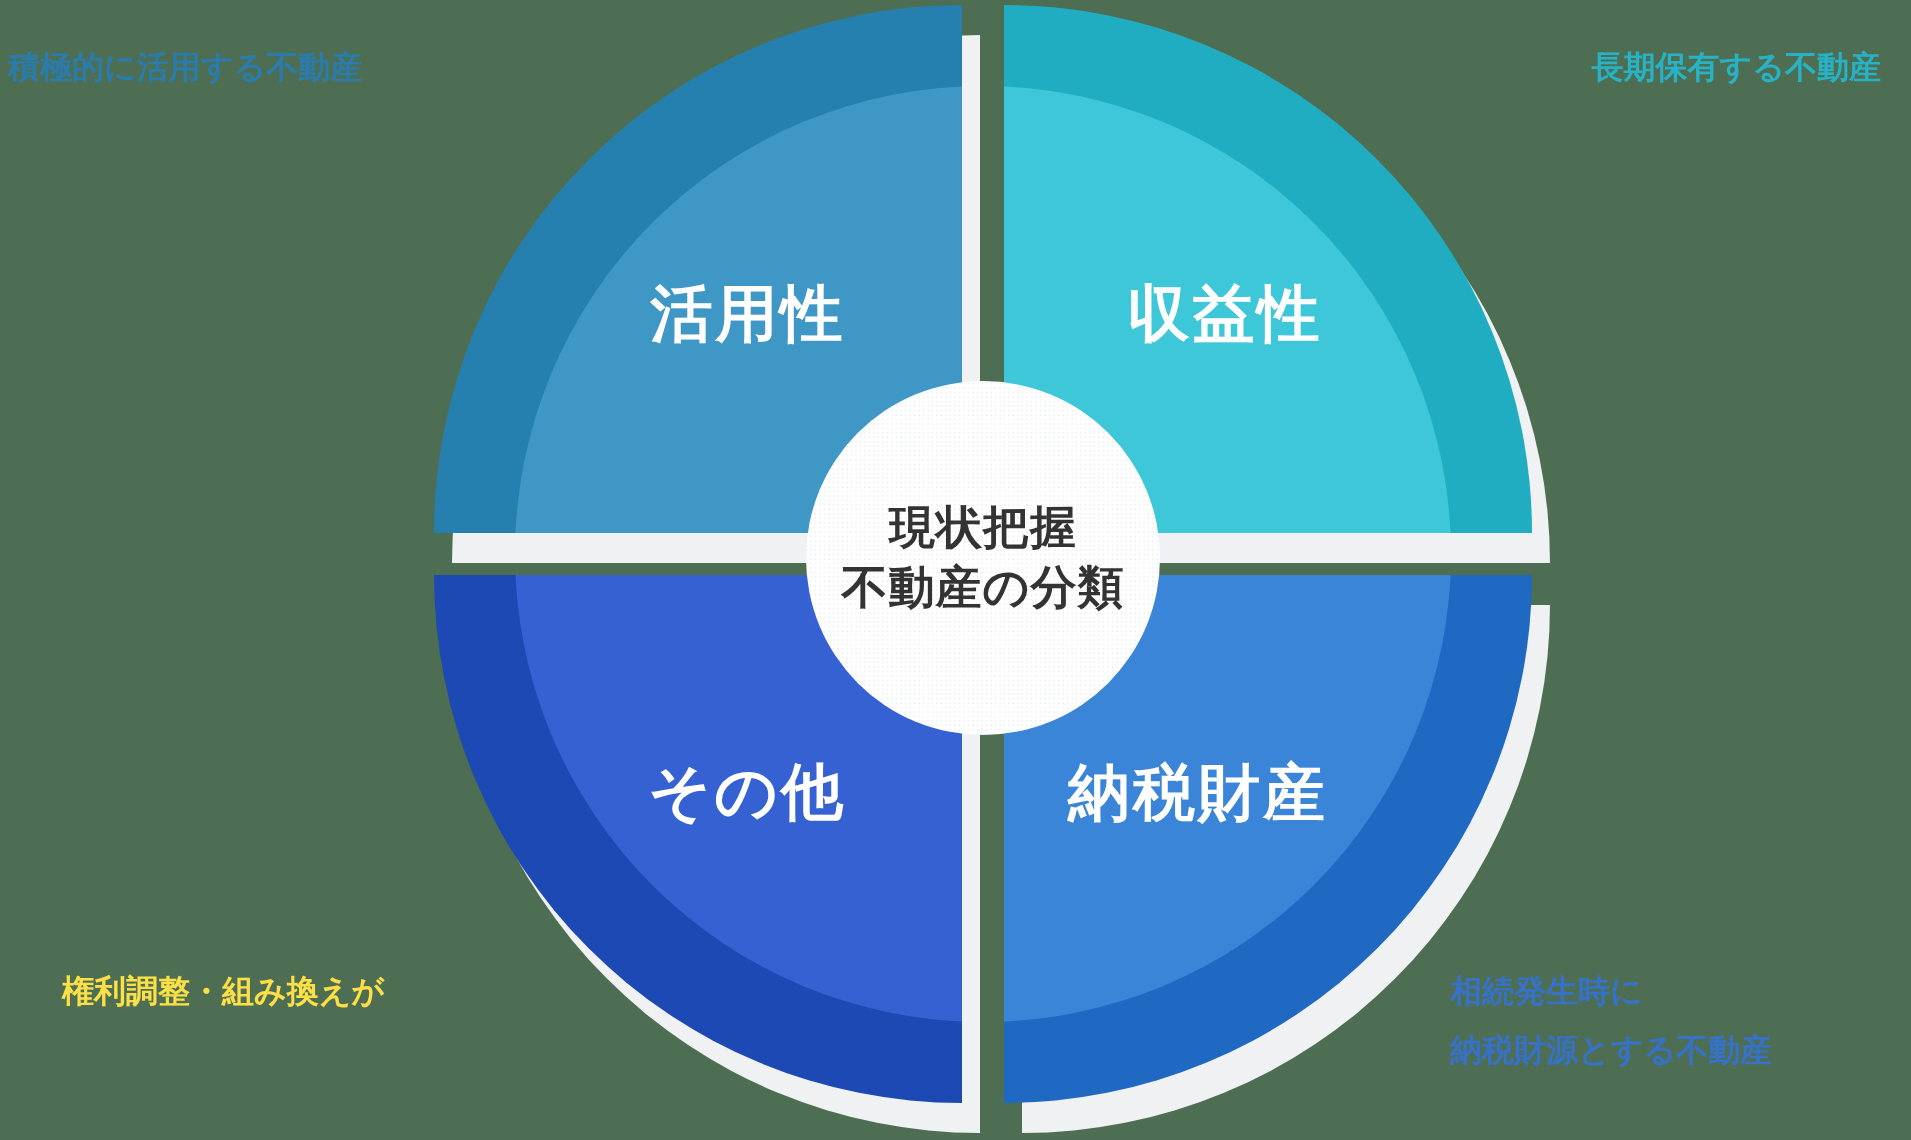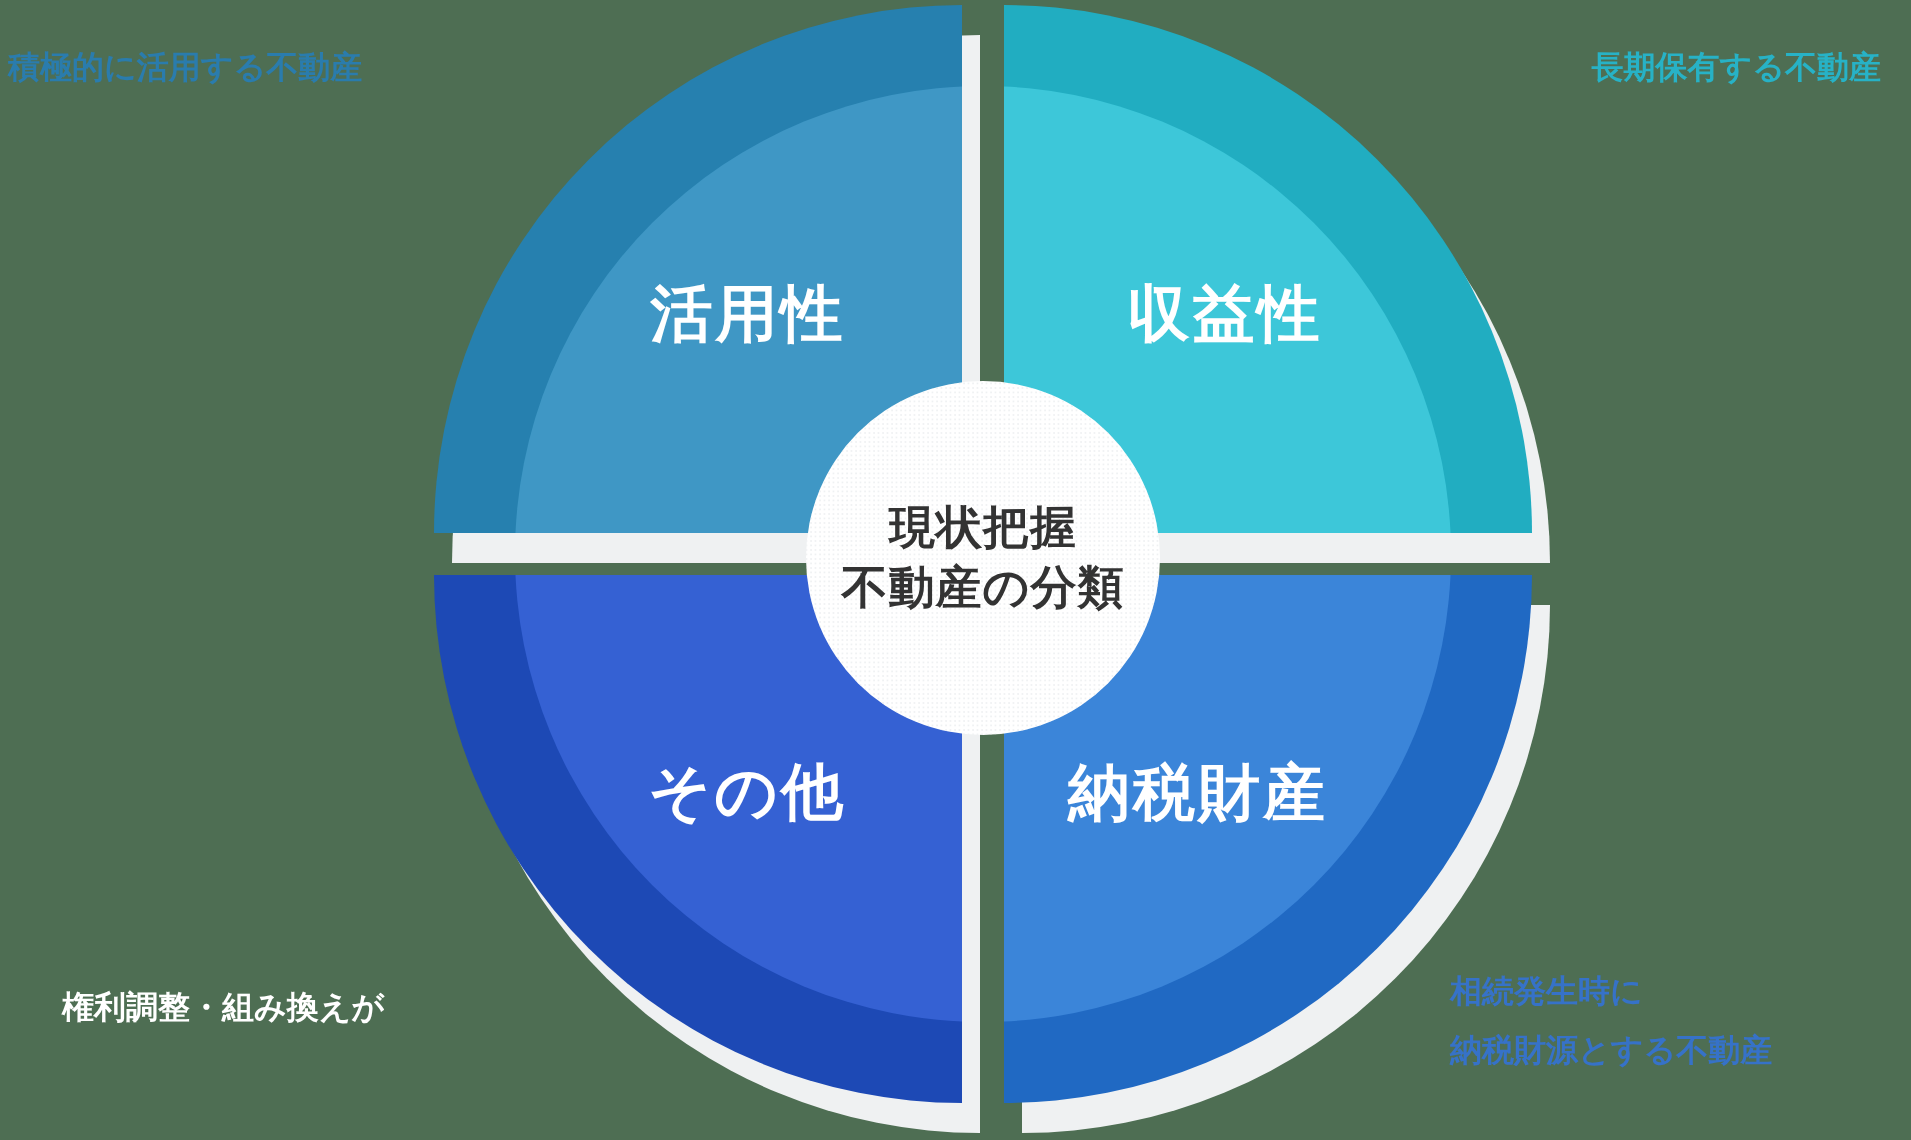--- a/index.html
+++ b/index.html
@@ -41,21 +41,21 @@
   .annotation {
     position: absolute;
     font-size: 32px;
     font-weight: bold;
     line-height: 59px;
     white-space: nowrap;
   }
   .annotation span { display: block; }
   .anno-tl { left: 8px;   top: 38px;  color: #2a7cad; }
   .anno-tr { right: 30px; top: 38px;  color: #27b2c6; text-align: left; }
-  .anno-bl { left: 62px;  top: 962px; color: #ffffff; margin-top: 16px; }
+  .anno-bl { left: 62px;  top: 962px; color: #fde047; }
   .anno-br { left: 1450px; top: 962px; color: #3672c8; }
 </style>
 </head>
 <body>
 
 <div class="stage">
 
   <svg class="diagram" viewBox="0 0 1911 1140">
     <defs>
       <pattern id="dots" width="4.5" height="4.5" patternUnits="userSpaceOnUse">

